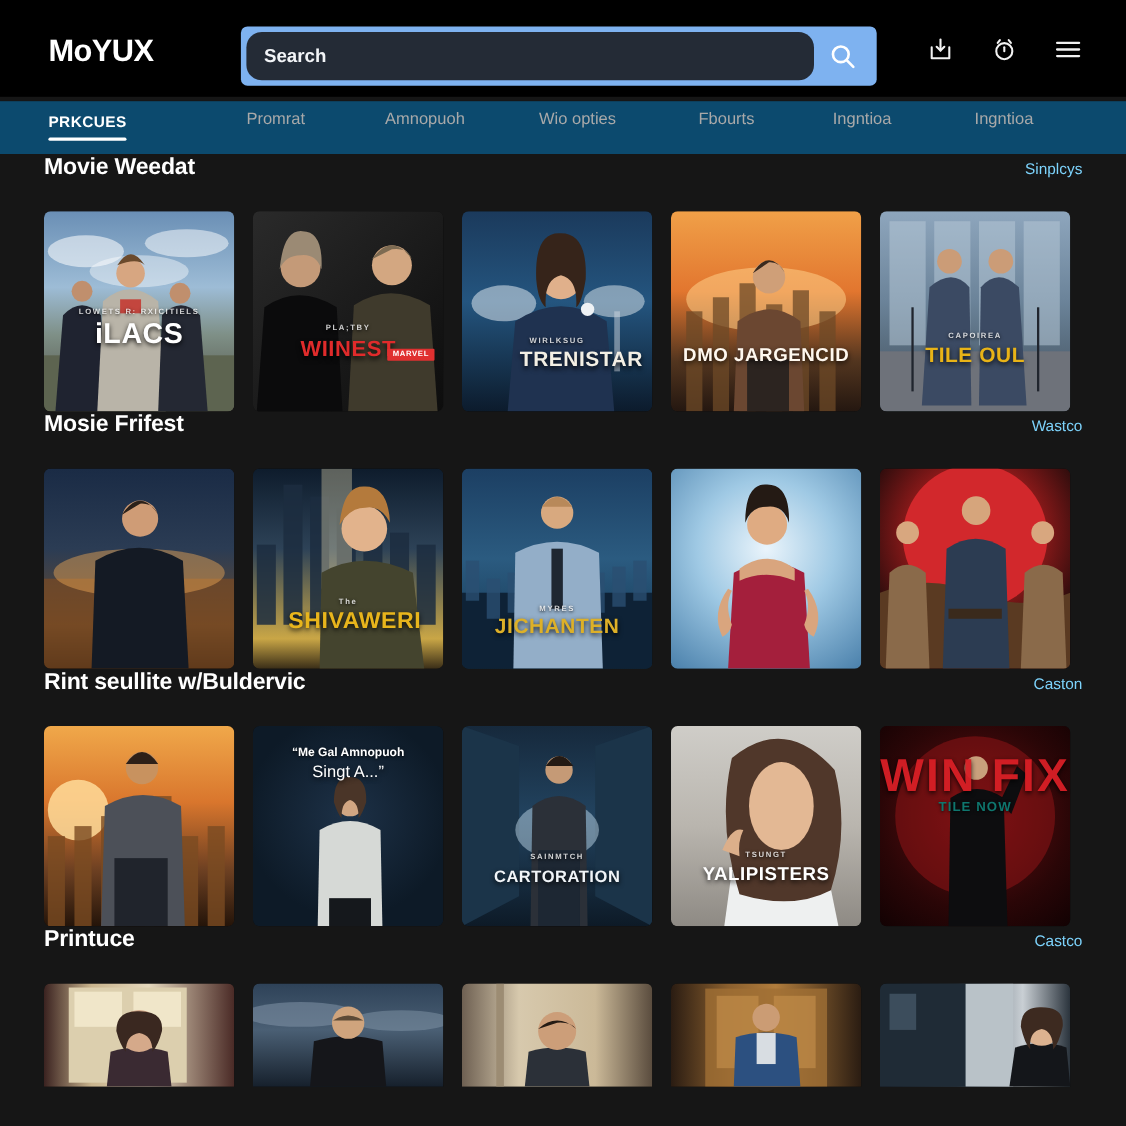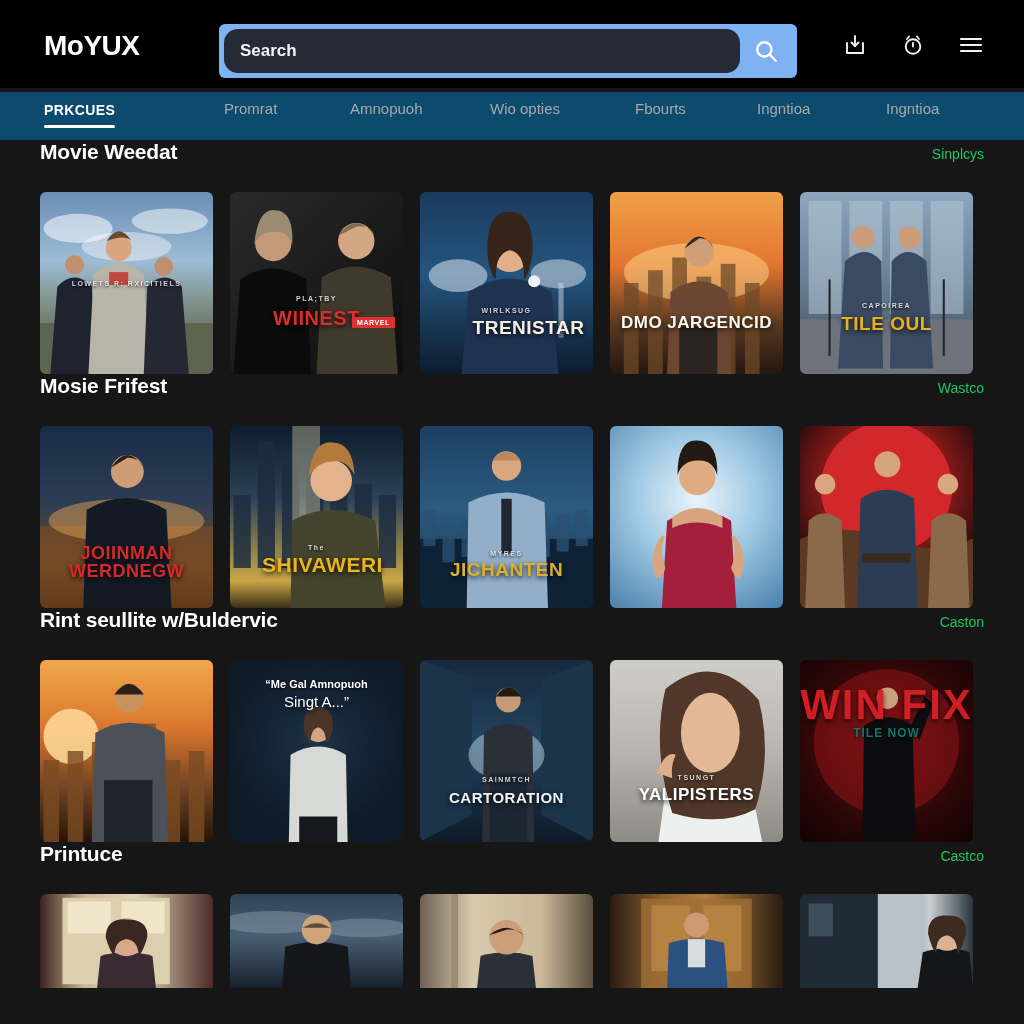--- a/index.html
+++ b/index.html
@@ -69,21 +69,21 @@
   }
 
   
   .content { position: absolute; top: 140px; left: 0; width: 1024px; }
   .section { padding: 0 40px; }
   .section-head {
     display: flex; align-items: baseline; justify-content: space-between;
     height: 52px;
   }
   .section-title { color: #ffffff; font-size: 21px; font-weight: 700; letter-spacing: -0.2px; text-align: center; }
-  .section-link { color: #22c55e; font-size: 14px; cursor: pointer; }
+  .section-link { color: #7dd3fc; font-size: 14px; cursor: pointer; }
 
   .row { display: flex; gap: 17px; }
   .card {
     position: relative; width: 173px; height: 182px;
     border-radius: 6px; overflow: hidden; cursor: pointer;
     background: #0c0c0c; flex: 0 0 auto;
   }
   .card.short { height: 94px; border-radius: 6px 6px 0 0; }
   .card-art { position: absolute; inset: 0; }
   .card-title {
@@ -182,20 +182,21 @@
                 <path d="M10.379999999999999 182 L17.3 94.64 Q34.6 76.44 51.9 94.64 L57.09 182 Z" fill="#1f2330"></path>
                 <circle cx="34.6" cy="72.8" r="9.515" fill="#c08f6d"></circle>
                 <path d="M48.440000000000005 182 L53.63 81.9 Q77.85000000000001 60.06 103.8 81.9 L110.72 182 Z" fill="#b9b4a8"></path>
                 <circle cx="78.715" cy="56.42" r="12.975" fill="#d7a681"></circle>
                 <path d="M66.605 49.14 q12.110000000000001 -20.02 25.084999999999997 0 q-6.92 -7.28 -25.084999999999997 0 Z" fill="#6b4a2c"></path>
                 <rect x="69.2" y="80.08" width="19.03" height="12.740000000000002" fill="#c3463e"></rect>
                 <path d="M103.8 182 L107.26 94.64 Q124.56 76.44 141.85999999999999 94.64 L148.78 182 Z" fill="#242833"></path>
                 <circle cx="123.695" cy="74.61999999999999" r="9.515" fill="#c08f6d"></circle>
               </svg></div>
             <div class="card-sup" style="top: 88px;">LOWETS R: RXICITIELS</div>
+            <div class="card-title" style="top: 98px; color: rgb(255, 255, 255); font-size: 26px; letter-spacing: 0.5px;">iLACS</div>
           </div>
           <div class="card">
             <div class="card-art" style="background: linear-gradient(135deg, rgb(38, 38, 38) 0%, rgb(16, 16, 16) 55%, rgb(26, 26, 26) 100%);"><svg width="173" height="182" viewBox="0 0 173 182" preserveAspectRatio="none" xmlns="http://www.w3.org/2000/svg">
     <defs>
                   <linearGradient id="dg" x1="0" y1="0" x2="1" y2="1">
       <stop offset="0" stop-color="#2a2a2a"></stop>
                     <stop offset="1" stop-color="#0d0d0d"></stop>
                   </linearGradient>
                 </defs>
     <rect width="173" height="182" fill="url(#dg)"></rect>
@@ -289,21 +290,20 @@
       <stop offset="0" stop-color="#2a2a2a"></stop>
                     <stop offset="1" stop-color="#0d0d0d"></stop>
                   </linearGradient>
                 </defs>
     <rect y="100.10000000000001" width="173" height="81.9" fill="#7a4a22" opacity=".7"></rect>
                 <ellipse cx="86.5" cy="94.64" rx="77.85000000000001" ry="21.84" fill="#f0a855" opacity=".45"></ellipse>
                 <path d="M43.25 182 L46.71 83.72 Q86.5 60.06 126.28999999999999 83.72 L131.48 182 Z" fill="#141a24"></path>
                 <circle cx="87.365" cy="45.5" r="16.435" fill="#cf9c76"></circle>
                 <path d="M70.92999999999999 41.86 q16.435 -25.480000000000004 32.87 0 q-5.1899999999999995 -10.92 -16.435 -10.01 Z" fill="#2b211a"></path>
               </svg></div>
-            <div class="card-title" style="top: 118px; color: rgb(212, 42, 42); font-size: 18px; letter-spacing: 0.5px;">JOIINMAN WERDNEGW</div>
           </div>
           <div class="card">
             <div class="card-art" style="background: linear-gradient(rgb(14, 28, 44) 0%, rgb(45, 66, 87) 40%, rgb(201, 166, 70) 85%, rgb(58, 46, 24) 100%);"><svg width="173" height="182" viewBox="0 0 173 182" preserveAspectRatio="none" xmlns="http://www.w3.org/2000/svg">
     <defs>
                   <linearGradient id="dg" x1="0" y1="0" x2="1" y2="1">
       <stop offset="0" stop-color="#2a2a2a"></stop>
                     <stop offset="1" stop-color="#0d0d0d"></stop>
                   </linearGradient>
                 </defs>
     <rect x="3.46" y="69.16" width="17.3" height="72.8" fill="#1c2d3f" opacity=".85"></rect>

